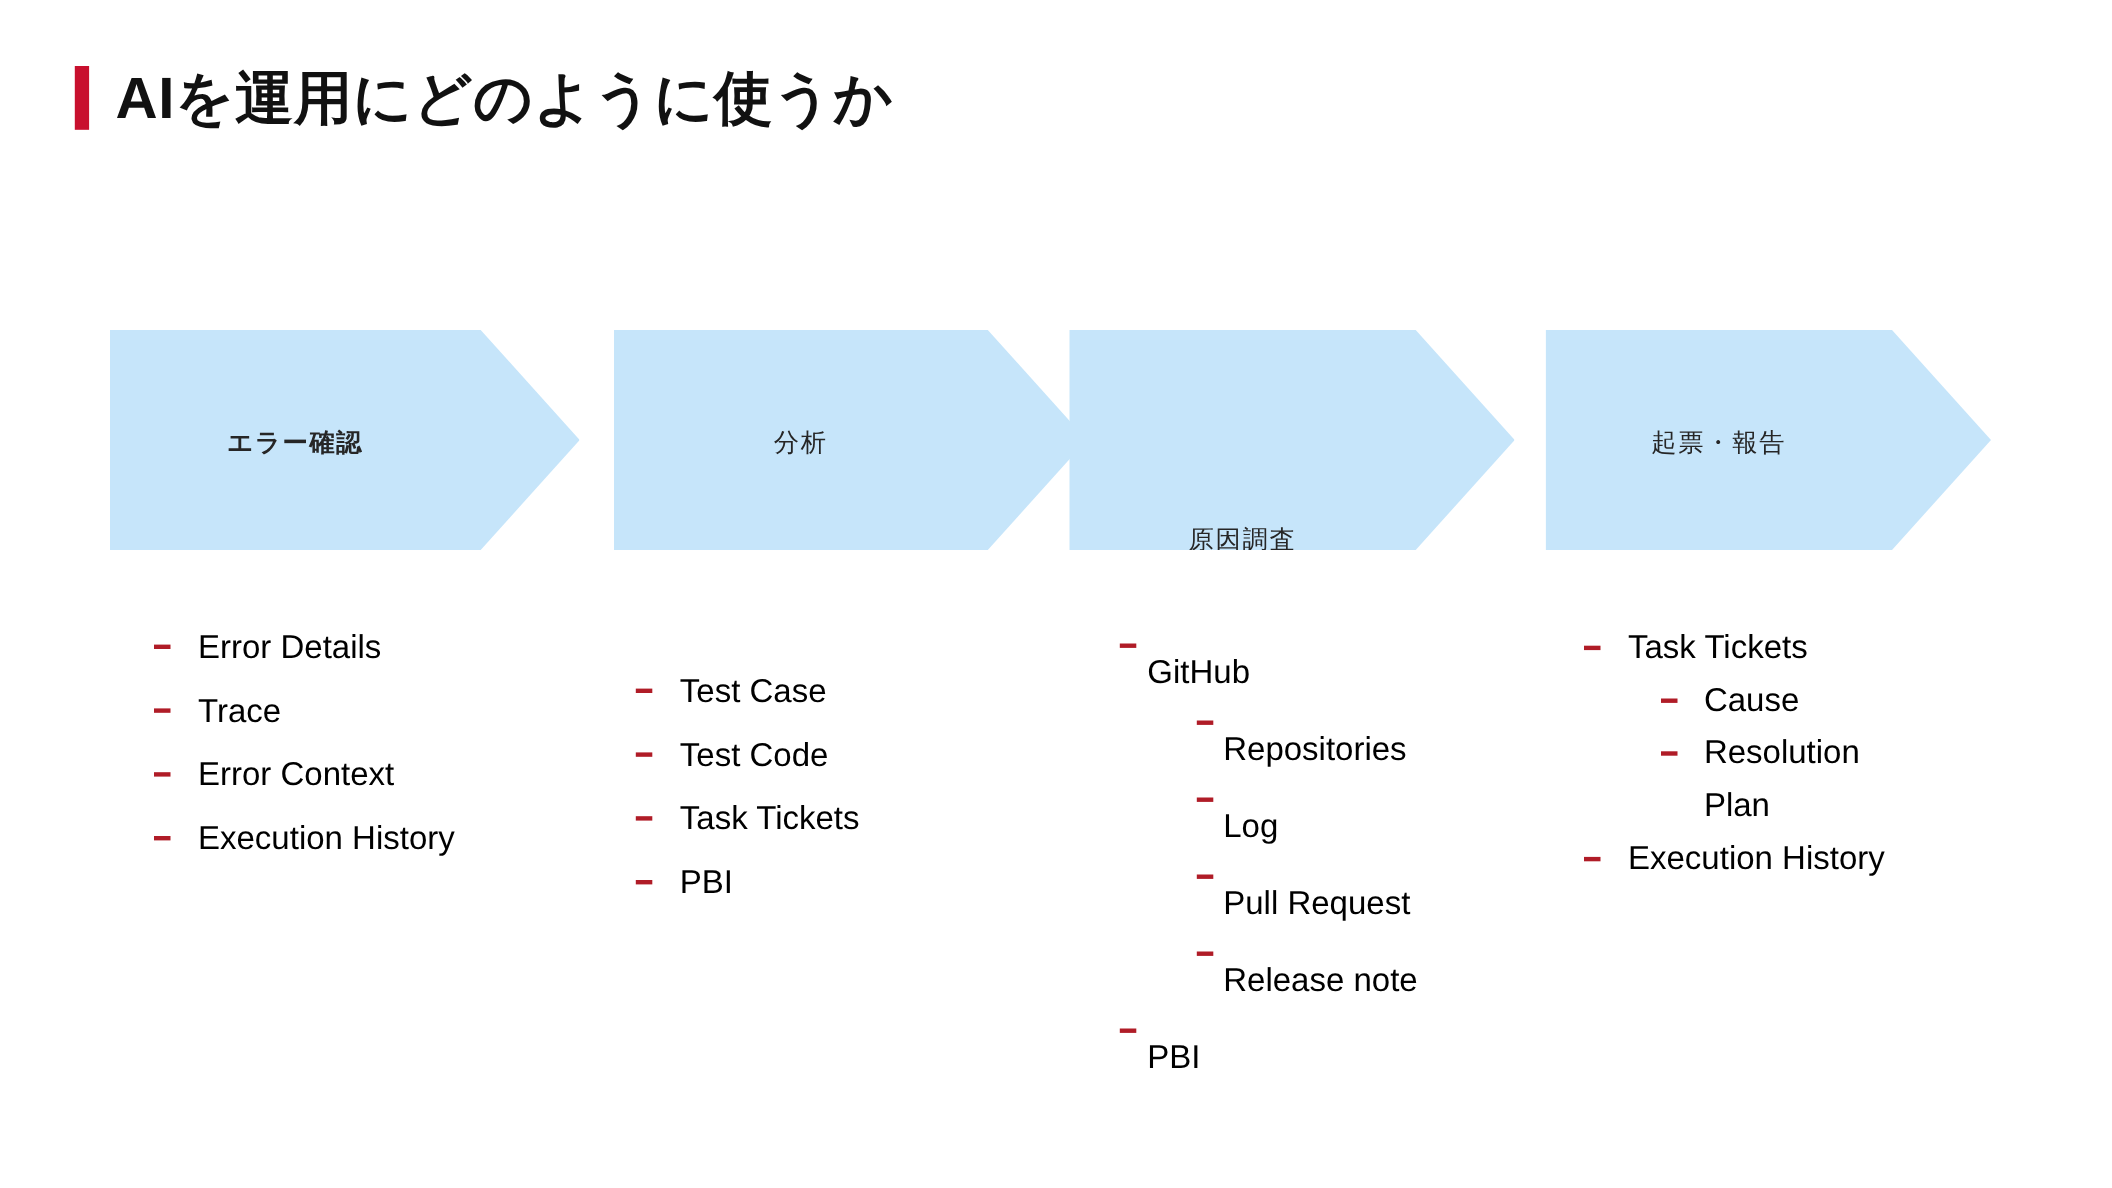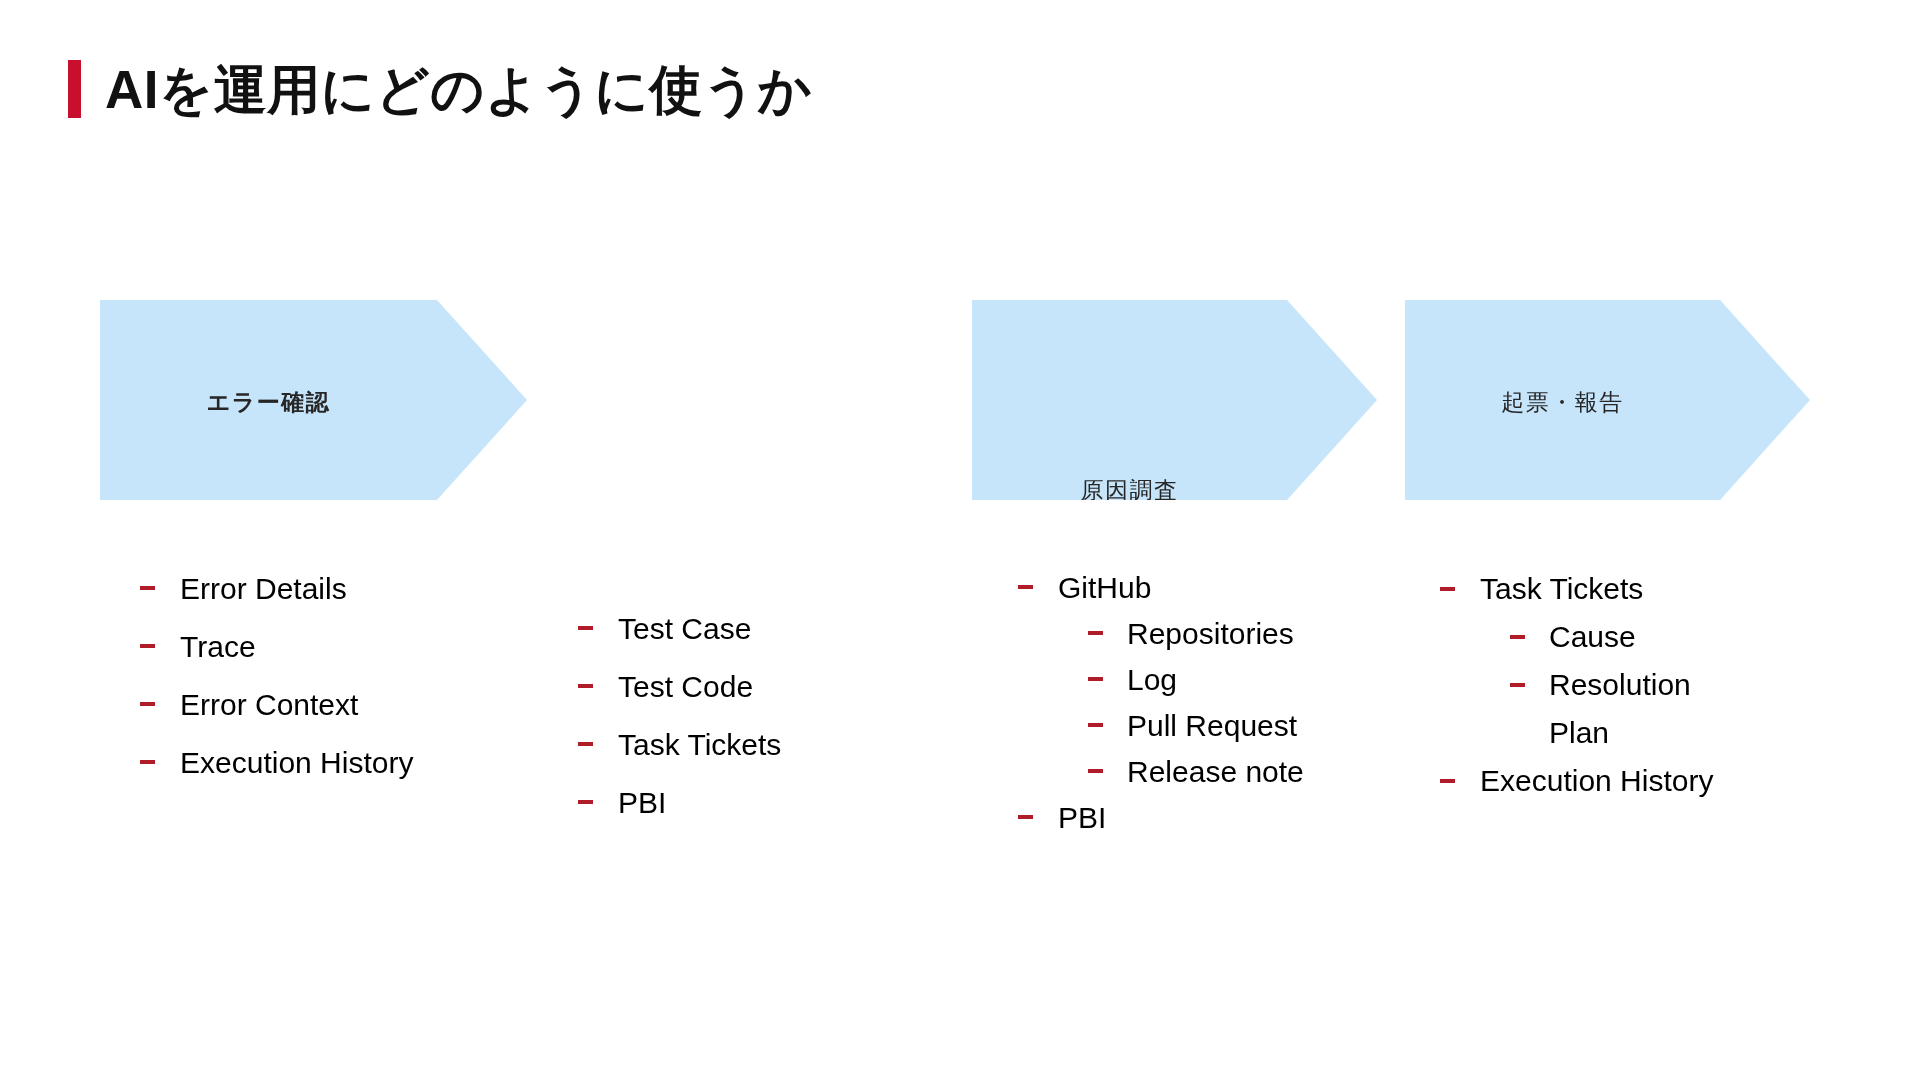--- a/index.html
+++ b/index.html
@@ -128,21 +128,21 @@
     font-size: 30px;
     line-height: 48px;
     color: #000000;
     white-space: pre-wrap;
   }
   .bullet-item.level-2 .bullet-text {
     margin-left: 24px;
   }
 
   
-  .column.col3 .bullet-item { min-height: 46px; }
+  .column.col3 .bullet-item { min-height: 46px; flex-direction: column; }
   .column.col3 .bullet-text { line-height: 46px; }
   .column.col3 .bullet-dash { margin-top: 20px; }
 
   .column.col4 .bullet-item { min-height: 48px; }
   .column.col4 .bullet-text { line-height: 48px; }
   .column.col4 .bullet-dash { margin-top: 22px; }
 
   
   .column.col4 .bullet-item.level-2 .bullet-text { max-width: 200px; }
 </style>
@@ -155,20 +155,23 @@
     <div class="title-accent"></div>
     <div class="title-text">AIを運用にどのように使うか</div>
   </div>
 
   <div class="chevron-row">
 
     <div class="chevron c1">
       <span class="chevron-label">エラー確認</span>
     </div>
 
+    <div class="chevron c2">
+      <span class="chevron-label">分析</span>
+    </div>
 
     <div class="chevron c3">
       <span class="chevron-label">原因調査</span>
     </div>
 
     <div class="chevron c4">
       <span class="chevron-label">起票・報告</span>
     </div>
 
   </div>

